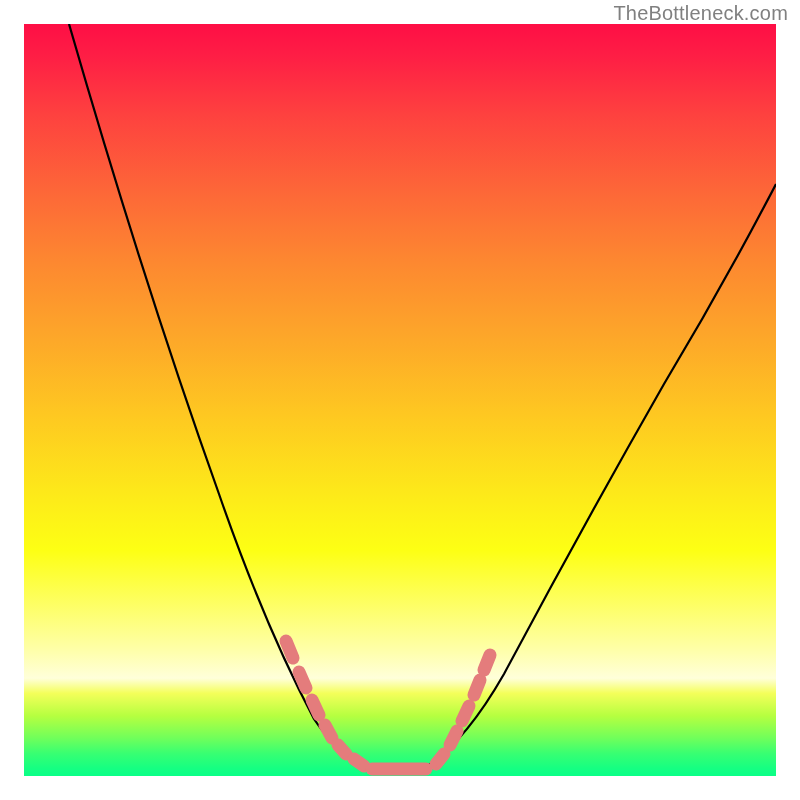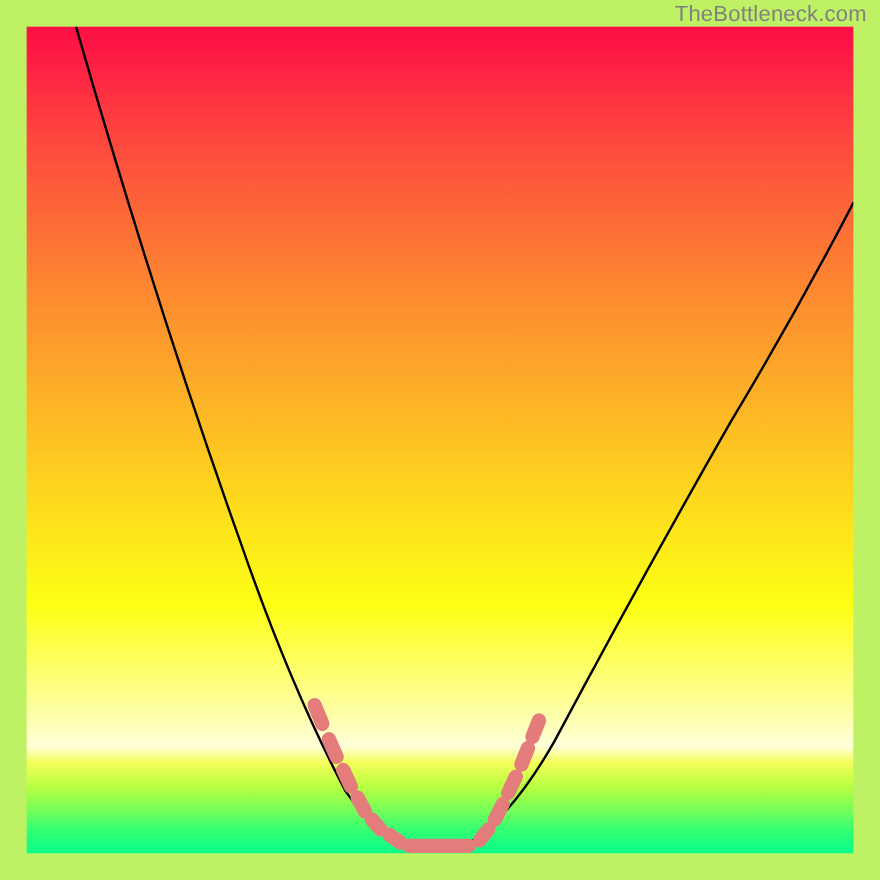--- a/index.html
+++ b/index.html
@@ -10,21 +10,21 @@
     overflow: hidden;
     background: #000;
     font-family: Arial, Helvetica, sans-serif;
   }
   .frame {
     position: absolute;
     top: 0;
     left: 0;
     width: 800px;
     height: 800px;
-    background: #bef264;
+    background: #ffffff;
   }
   .plot-area {
     position: absolute;
     top: 24px;
     left: 24px;
     width: 752px;
     height: 752px;
     overflow: hidden;
   }
   .gradient {

